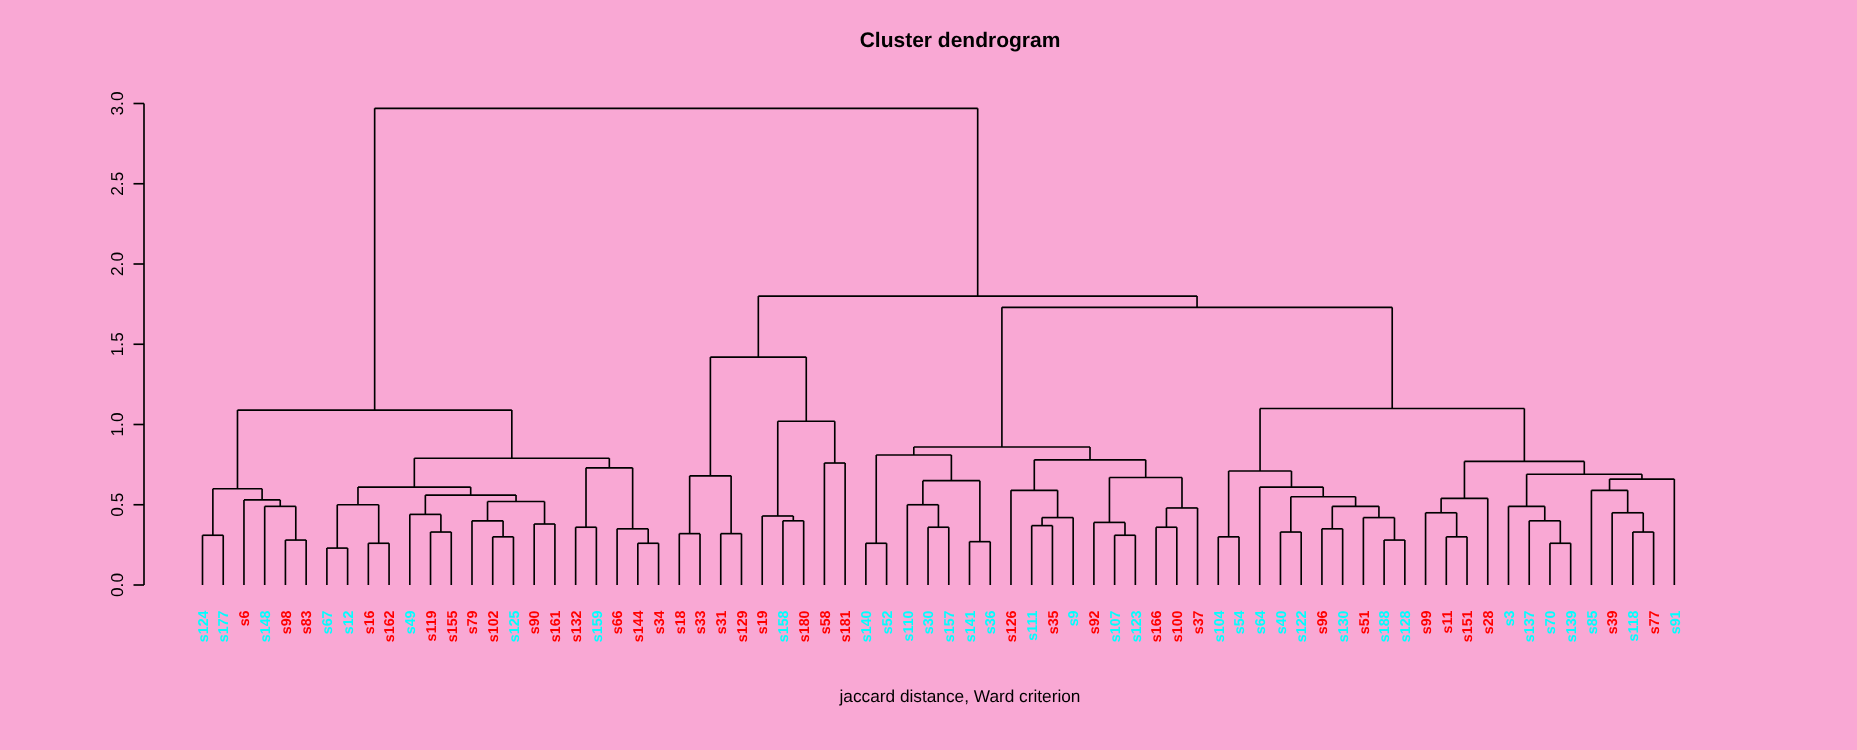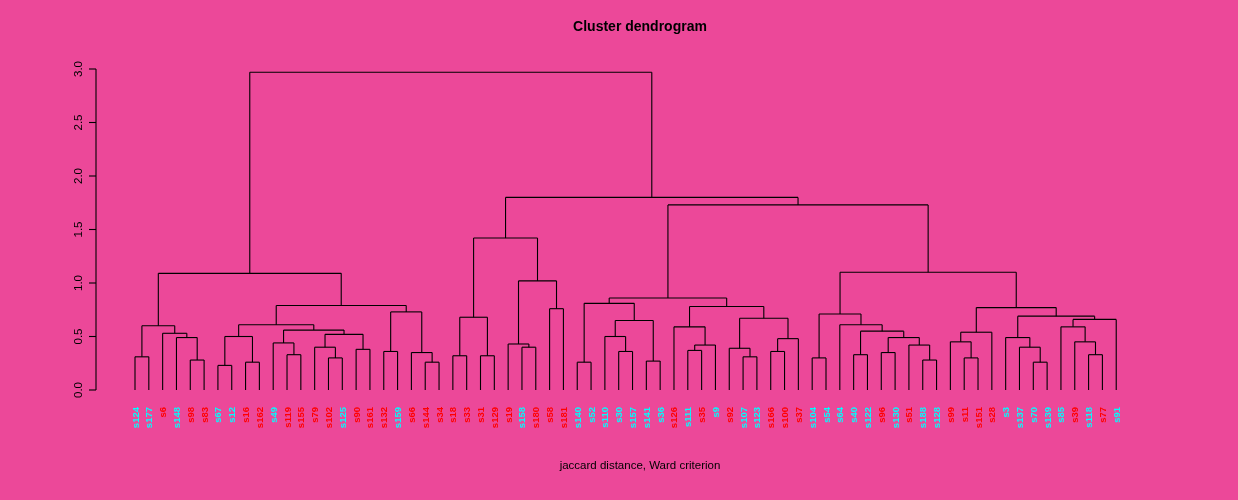--- a/index.html
+++ b/index.html
@@ -1,16 +1,16 @@
 <!DOCTYPE html>
 <html><head>
 <meta charset="utf-8">
 <style>
   html,body{margin:0;padding:0;background:#ffffff;}
-  #frame{position:relative;width:1238px;height:500px;background:#ec4899;overflow:hidden;
+  #frame{position:relative;width:1238px;height:500px;background:#f9a8d4;overflow:hidden;
          font-family:"Liberation Sans","DejaVu Sans",sans-serif;}
   #chart-title{position:absolute;top:18px;left:40px;width:1200px;text-align:center;
                font-size:14px;font-weight:bold;color:#000;}
   #x-caption{position:absolute;top:459px;left:40px;width:1200px;text-align:center;
              font-size:11.5px;color:#000;}
   svg{position:absolute;top:0;left:0;}
   text{font-family:"Liberation Sans","DejaVu Sans",sans-serif;}
 </style>
 </head>
 <body>

